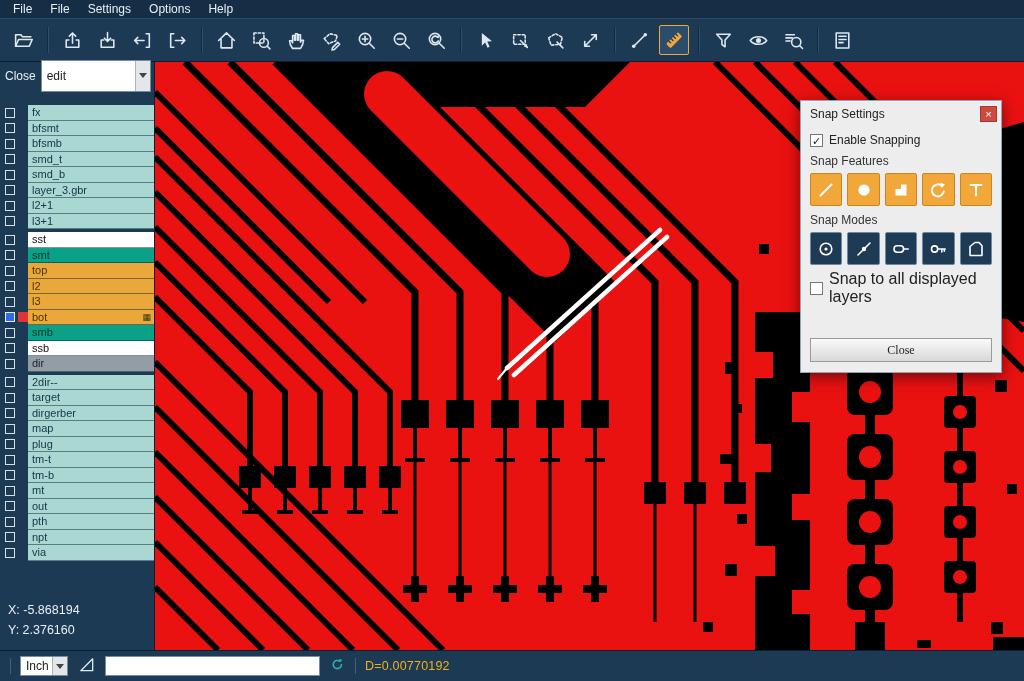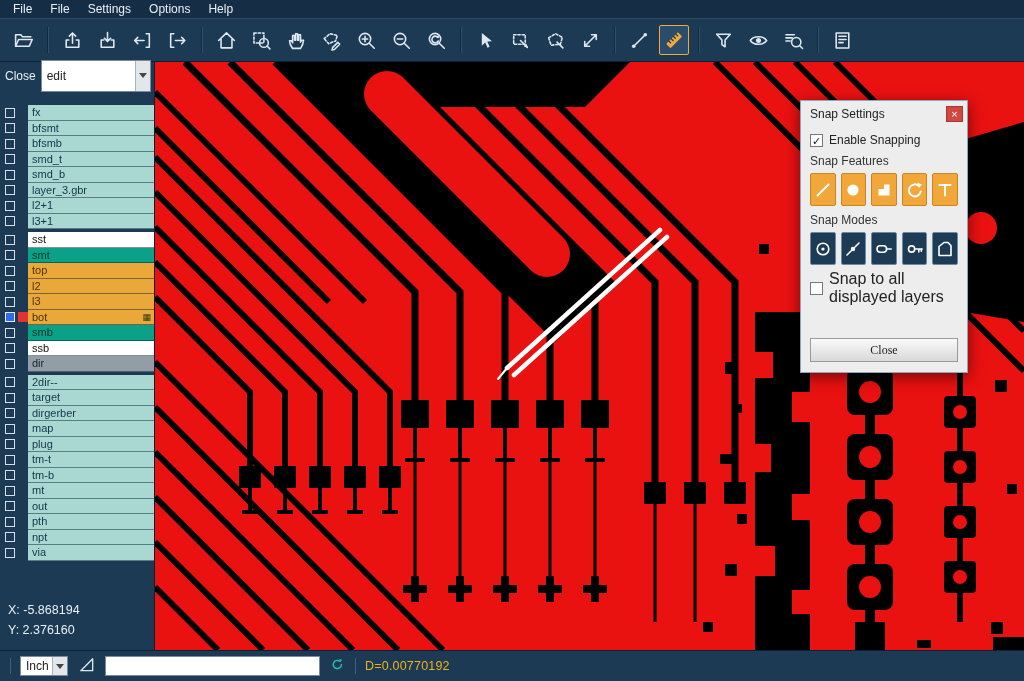--- a/index.html
+++ b/index.html
@@ -54,21 +54,21 @@
   .sb-div{width:1px;height:16px;background:#41607a;flex:none}
   .sb-sel{width:48px;height:20px;background:#fff;border:1px solid #7a8a99;display:flex;align-items:center;font-size:12px;color:#222;cursor:pointer}
   .sb-input{width:215px;height:20px;border:1px solid #7a8a99;font-size:12px;padding:0 4px;font-family:"Liberation Sans","DejaVu Sans",sans-serif}
   .angle-ic svg *,.refresh-ic svg *{fill:none;stroke-linecap:round;stroke-linejoin:round}
   .angle-ic svg *{stroke:#dfe8f0;stroke-width:1.4}
   .refresh-ic svg *{stroke:#2fb3a8;stroke-width:1.8}
   .refresh-ic svg .f{fill:#2fb3a8;stroke:none}
   .d-read{color:#f2b01e;font-size:12.5px;letter-spacing:.2px}
 
   
-  .dlg{position:absolute;left:800px;top:100px;width:168px;background:#ededed;border:1px solid #8aa7bd;box-shadow:0 4px 14px rgba(0,0,0,.5);font-size:12px;color:#222}
+  .dlg{position:absolute;left:800px;top:100px;width:202px;background:#ededed;border:1px solid #8aa7bd;box-shadow:0 4px 14px rgba(0,0,0,.5);font-size:12px;color:#222}
   .dlg-title{height:25px;display:flex;align-items:center;justify-content:space-between;padding:0 4px 0 9px}
   .dlg-close{width:17px;height:16px;background:#cf4940;border:1px solid #a83730;color:#fff;font-size:11px;line-height:14px;text-align:center;cursor:pointer}
   .dlg-body{padding:2px 9px 10px}
   .chk-row{display:flex;align-items:center;gap:6px;margin:5px 0;cursor:pointer}
   .chk{width:13px;height:13px;background:#fff;border:1px solid #777;font-size:11px;line-height:12px;text-align:center;color:#111;flex:none}
   .chk-row.small{font-size:16px}
   .sec{margin:7px 0 5px;color:#333}
   .btn-row{display:flex;gap:5px}
   .snapf,.snapm{width:33px;height:33px;display:flex;align-items:center;justify-content:center;padding:0;cursor:pointer;border-radius:2px}
   .snapf{background:#f2a73a;border:1px solid #c8871c}

